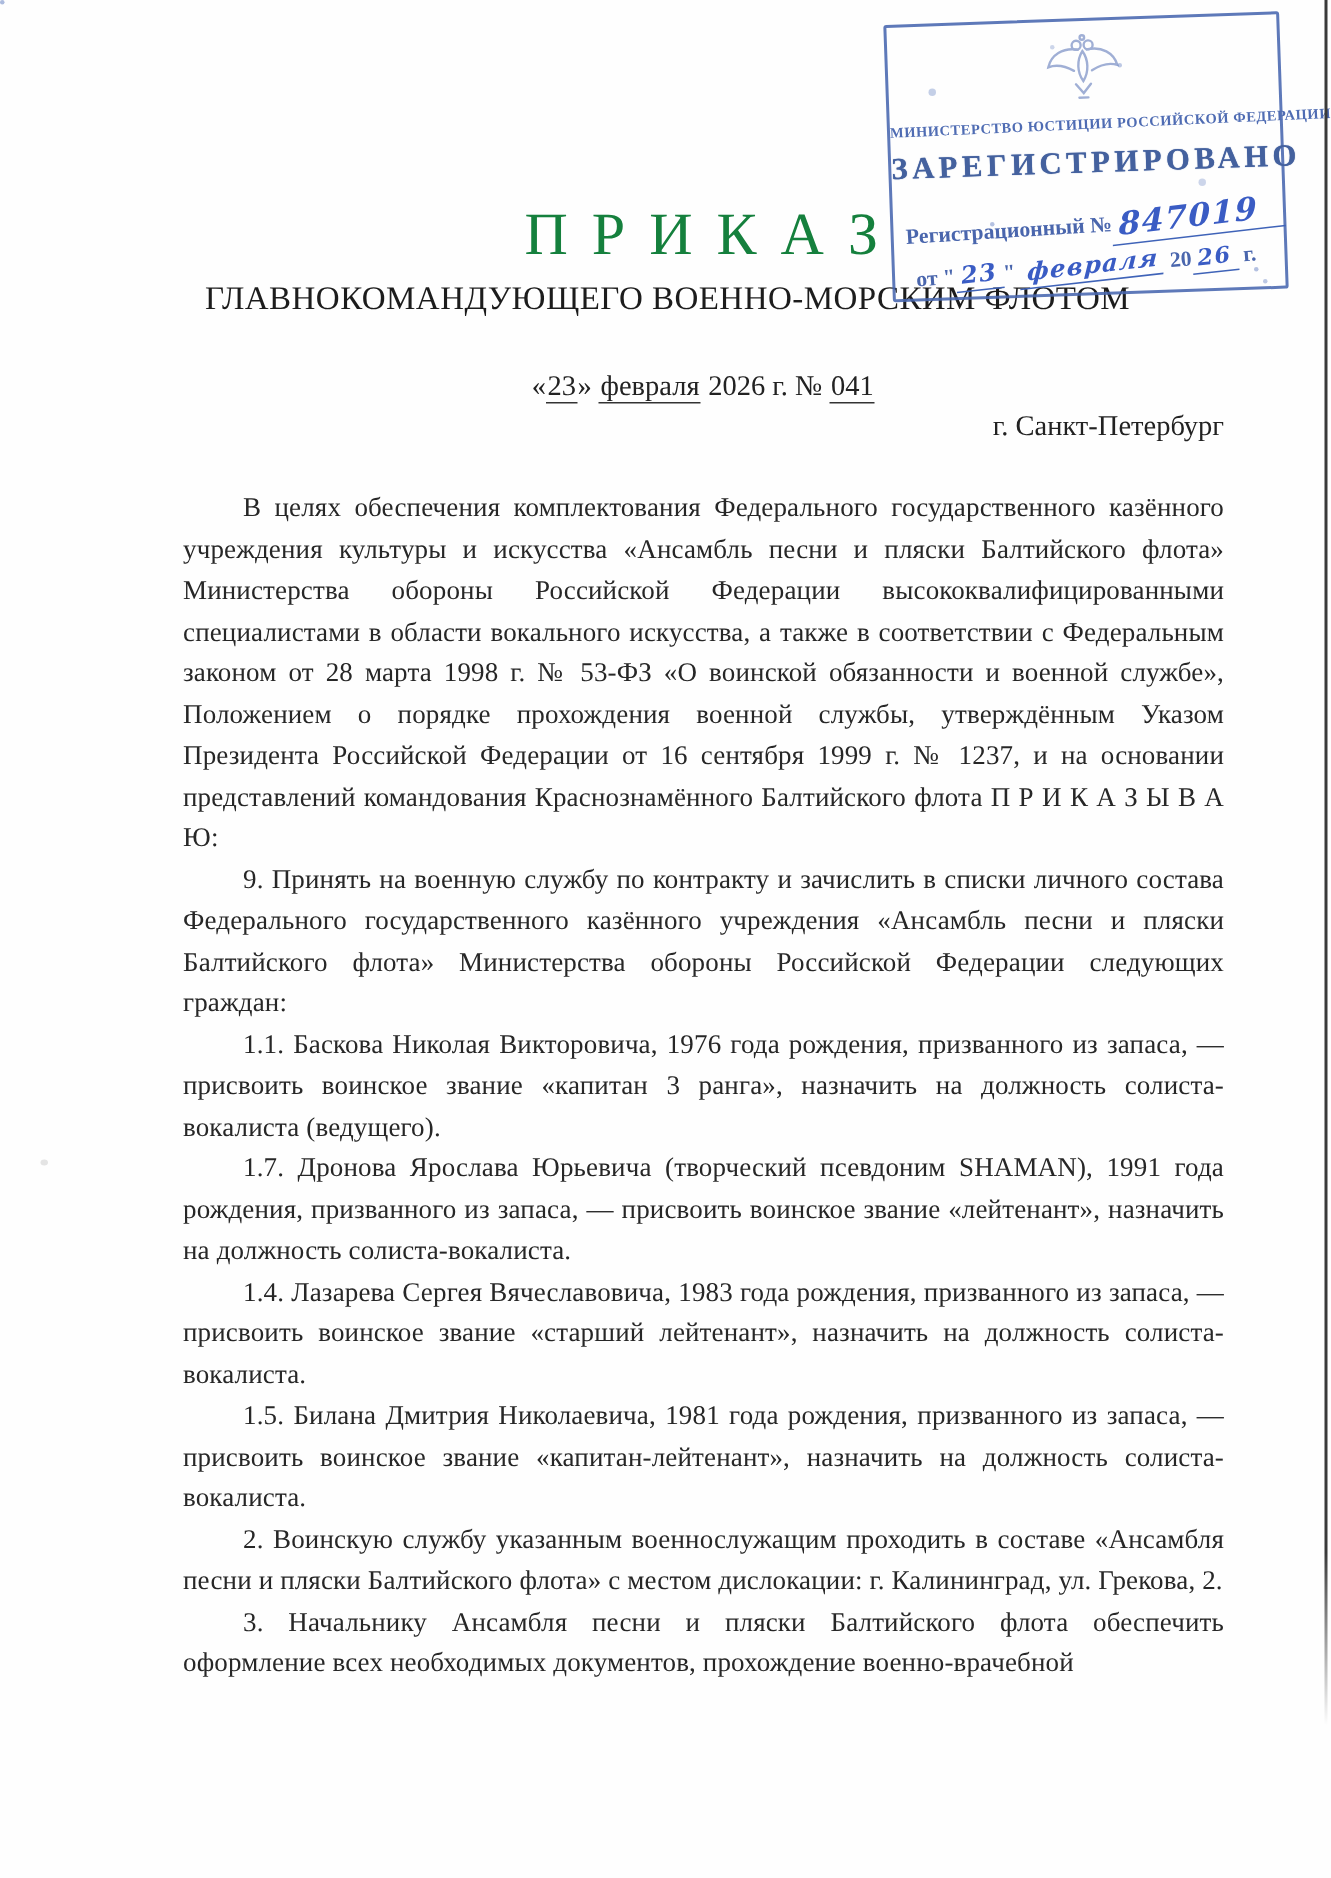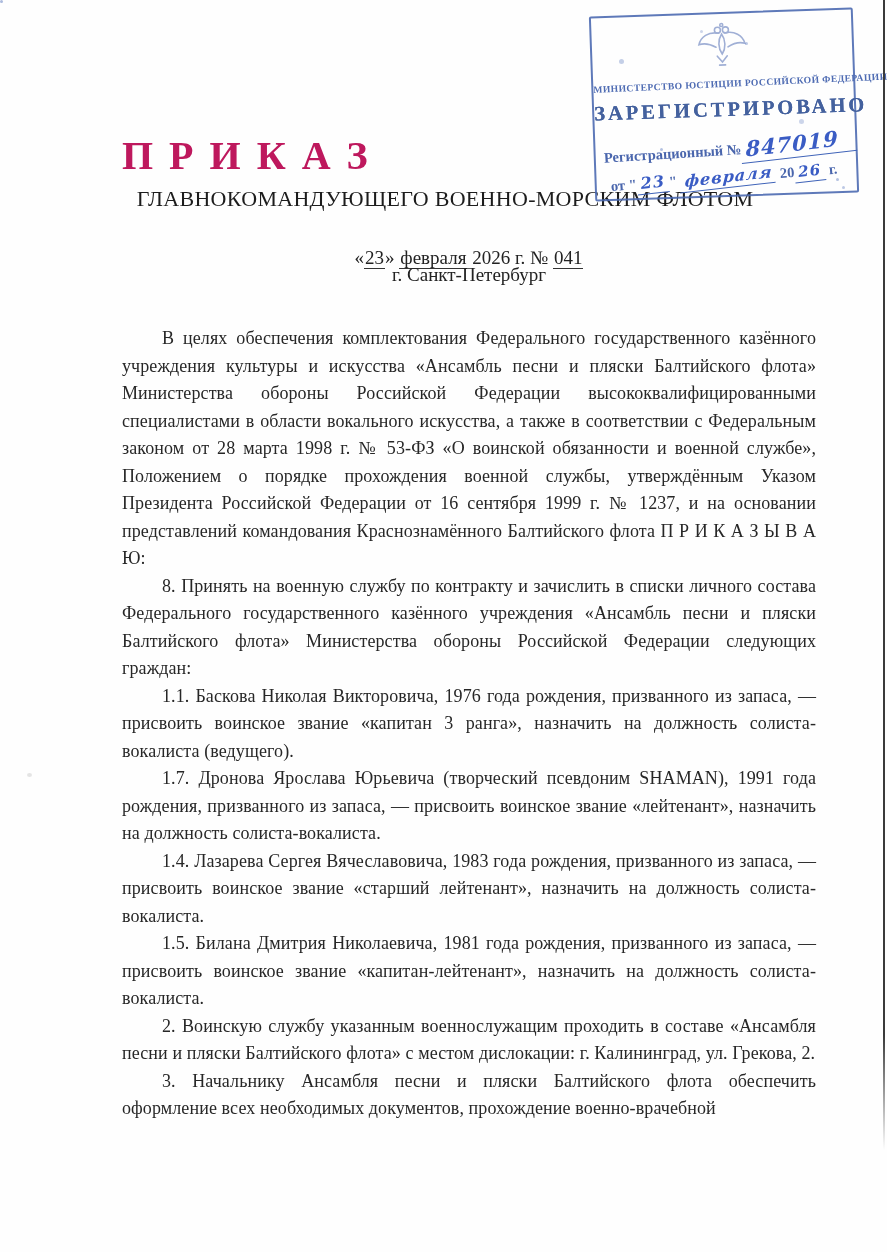--- a/index.html
+++ b/index.html
@@ -2,34 +2,34 @@
 <html><head>
 <meta charset="utf-8">
 <style>
   html,body{margin:0;padding:0;background:#ffffff;}
   .page{
     position:relative;width:887px;height:1252px;background:#fefefe;overflow:hidden;
     font-family:"Liberation Serif","DejaVu Serif",serif;color:#262626;
   }
   
   .doc-title{
-    position:absolute;top:132px;left:122px;width:694px;
-    font-size:40px;font-weight:bold;letter-spacing:3px;color:#be185d;white-space:nowrap;
+    position:absolute;top:132px;left:122px;width:694px;text-align:center;
+    font-size:40px;font-weight:normal;letter-spacing:3px;color:#15803d;white-space:nowrap;
   }
   .doc-subtitle{
     position:absolute;top:186px;left:40px;width:810px;text-align:center;
     font-size:22px;font-weight:normal;letter-spacing:.3px;color:#1c1c1c;white-space:nowrap;
   }
   .date-line{
     position:absolute;top:247px;left:122px;width:694px;text-align:center;
     font-size:19px;color:#222;white-space:nowrap;
   }
   .date-line .u{border-bottom:1.4px solid #333;padding:0 1px;}
   .city-line{
-    position:absolute;top:264px;left:122px;width:694px;text-align:center;
+    position:absolute;top:274px;left:122px;width:694px;text-align:right;
     font-size:19px;color:#222;
   }
   
   .order-body{
     position:absolute;top:325px;left:122px;width:694px;
     font-size:18px;line-height:27.5px;text-align:justify;color:#272727;
     letter-spacing:.1px;
   }
   .order-body p{margin:0;text-indent:40px;}
   
@@ -101,21 +101,21 @@
   <div class="date-line"><span>«</span><span class="u">23</span><span>»</span>
     <span class="u">февраля</span>
     <span>2026 г.</span>
     <span>№</span>
     <span class="u">041</span>
   </div>
   <div class="city-line">г. Санкт-Петербург</div>
 
   <div class="order-body">
       <p>В целях обеспечения комплектования Федерального государственного казённого учреждения культуры и искусства «Ансамбль песни и пляски Балтийского флота» Министерства обороны Российской Федерации высококвалифицированными специалистами в области вокального искусства, а также в соответствии с Федеральным законом от 28 марта 1998 г. № 53-ФЗ «О воинской обязанности и военной службе», Положением о порядке прохождения военной службы, утверждённым Указом Президента Российской Федерации от 16 сентября 1999 г. № 1237, и на основании представлений командования Краснознамённого Балтийского флота  П Р И К А З Ы В А Ю:</p>
-      <p>8. Принять на военную службу по контракту и зачислить в списки личного состава Федерального государственного казённого учреждения «Ансамбль песни и пляски Балтийского флота» Министерства обороны Российской Федерации следующих граждан:</p>
+      <p>9. Принять на военную службу по контракту и зачислить в списки личного состава Федерального государственного казённого учреждения «Ансамбль песни и пляски Балтийского флота» Министерства обороны Российской Федерации следующих граждан:</p>
       <p>1.1. Баскова Николая Викторовича, 1976 года рождения, призванного из запаса, — присвоить воинское звание «капитан 3 ранга», назначить на должность солиста-вокалиста (ведущего).</p>
       <p>1.7. Дронова Ярослава Юрьевича (творческий псевдоним SHAMAN), 1991 года рождения, призванного из запаса, — присвоить воинское звание «лейтенант», назначить на должность солиста-вокалиста.</p>
       <p>1.4. Лазарева Сергея Вячеславовича, 1983 года рождения, призванного из запаса, — присвоить воинское звание «старший лейтенант», назначить на должность солиста-вокалиста.</p>
       <p>1.5. Билана Дмитрия Николаевича, 1981 года рождения, призванного из запаса, — присвоить воинское звание «капитан-лейтенант», назначить на должность солиста-вокалиста.</p>
       <p>2. Воинскую службу указанным военнослужащим проходить в составе «Ансамбля песни и пляски Балтийского флота» с местом дислокации: г. Калининград, ул. Грекова, 2.</p>
       <p>3. Начальнику Ансамбля песни и пляски Балтийского флота обеспечить оформление всех необходимых документов, прохождение военно-врачебной</p>
     </div>
 
   <div class="stamp">
     <div class="stamp-eagle">

